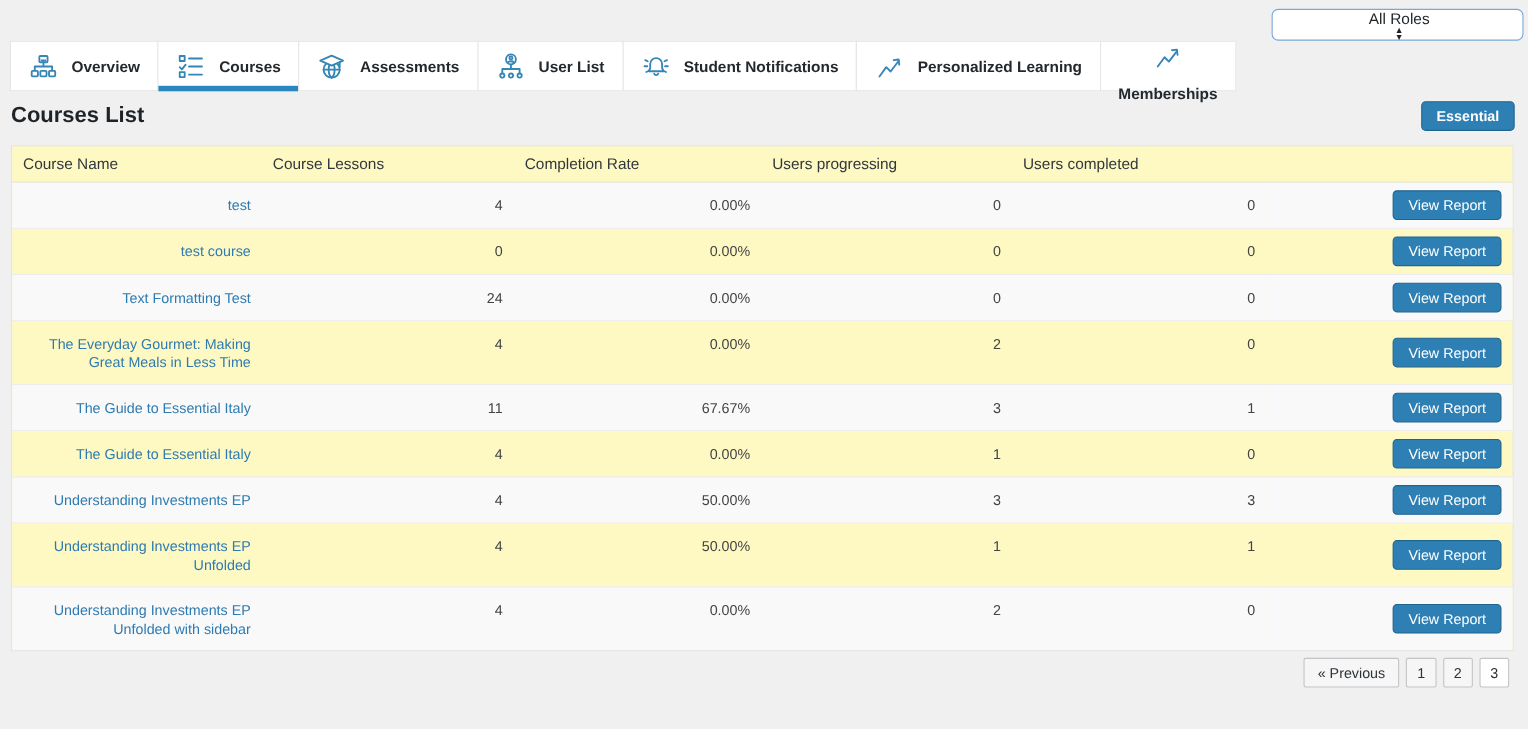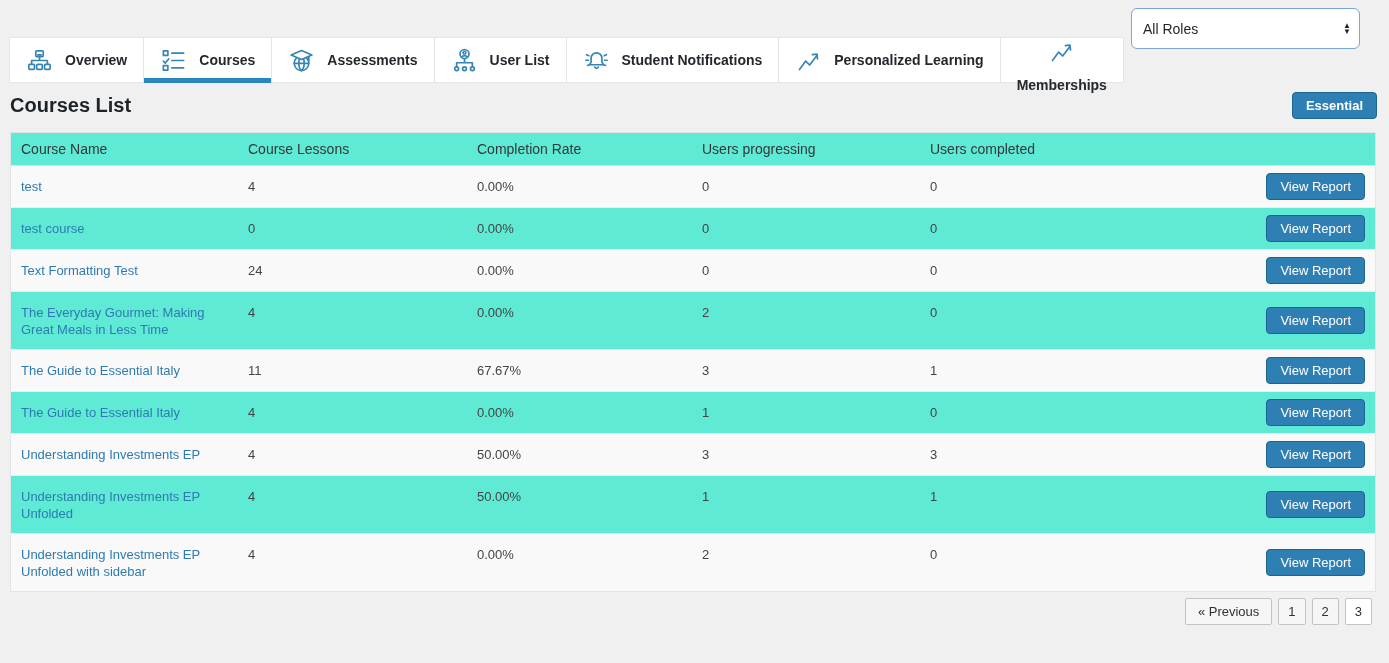--- a/index.html
+++ b/index.html
@@ -7,29 +7,30 @@
   body {
     background: #f0f0f1;
     font-family: "Liberation Sans", sans-serif;
     color: #3c434a;
     position: relative;
   }
 
   
   .topbar { height: 37px; position: relative; }
   .roles-select {
-    position: absolute; top: 8px; right: 29px;
-    width: 229px; height: 41px;
+    position: absolute; top: 8px; right: 4px;
+    width: 229px; height: 29px;
     background: #fff;
     border: 1px solid #78a7d8;
     border-radius: 6px;
     display: flex; align-items: center;
     padding: 0 8px 0 11px;
     font-size: 14px; color: #1d2327;
     cursor: pointer;
+    flex-direction: column;
   }
   .roles-select .sel-text { flex: 1; }
   .stepper { display: flex; flex-direction: column; line-height: 6px; font-size: 8px; color: #1d2327; }
 
   
   .tabbar {
     display: flex; align-items: stretch;
     margin-left: 9px; margin-right: 303px;
     height: 46px;
   }
@@ -63,39 +64,39 @@
     background: #2e80b4; color: #fff;
     border: 1px solid #1f648f; border-radius: 4px;
     font-family: "Liberation Sans", sans-serif;
     font-size: 13px; font-weight: bold;
     padding: 5px 13px; cursor: pointer;
   }
 
   
   .table-wrap {
     margin: 0 13px 0 10px;
-    background: #5eead4;
+    background: #fef9c3;
     border: 1px solid #e2e4e7;
   }
   table { width: 100%; border-collapse: collapse; table-layout: fixed; }
   col.c-name { width: 227px; }
   col.c-lessons { width: 229px; }
   col.c-rate { width: 225px; }
   col.c-prog { width: 228px; }
   col.c-comp { width: 231px; }
   thead th {
     text-align: left; font-weight: normal;
     font-size: 14px; color: #32373c;
     padding: 8px 10px; border-bottom: 1px solid #e1e1e1;
   }
   tbody td {
     font-size: 13px; color: #444;
     padding: 12px 10px 11px 10px;
     border-bottom: 1px solid #ededed;
-    vertical-align: top; line-height: 17px;
+    vertical-align: top; line-height: 17px; text-align: right;
   }
   tbody tr:last-child td { border-bottom: none; }
   tbody tr:nth-child(odd) { background: #f9f9f9; }
   td.action { text-align: right; padding: 7px 10px; vertical-align: middle; }
   a.course-link { color: #2e7bb1; text-decoration: none; cursor: pointer; }
   .view-report-btn {
     background: #2e80b4; color: #fff;
     border: 1px solid #1f648f; border-radius: 4px;
     font-family: "Liberation Sans", sans-serif;
     font-size: 13px; padding: 5px 13px; cursor: pointer;

